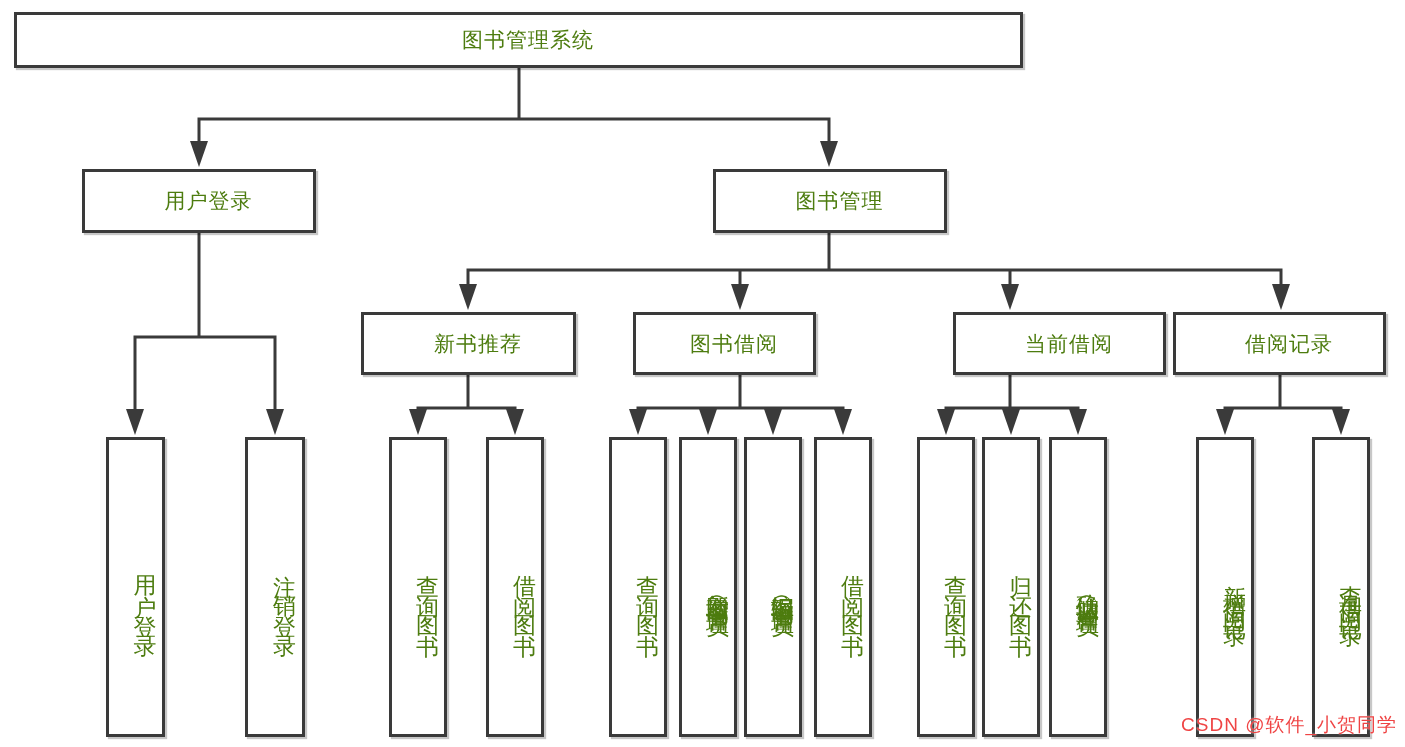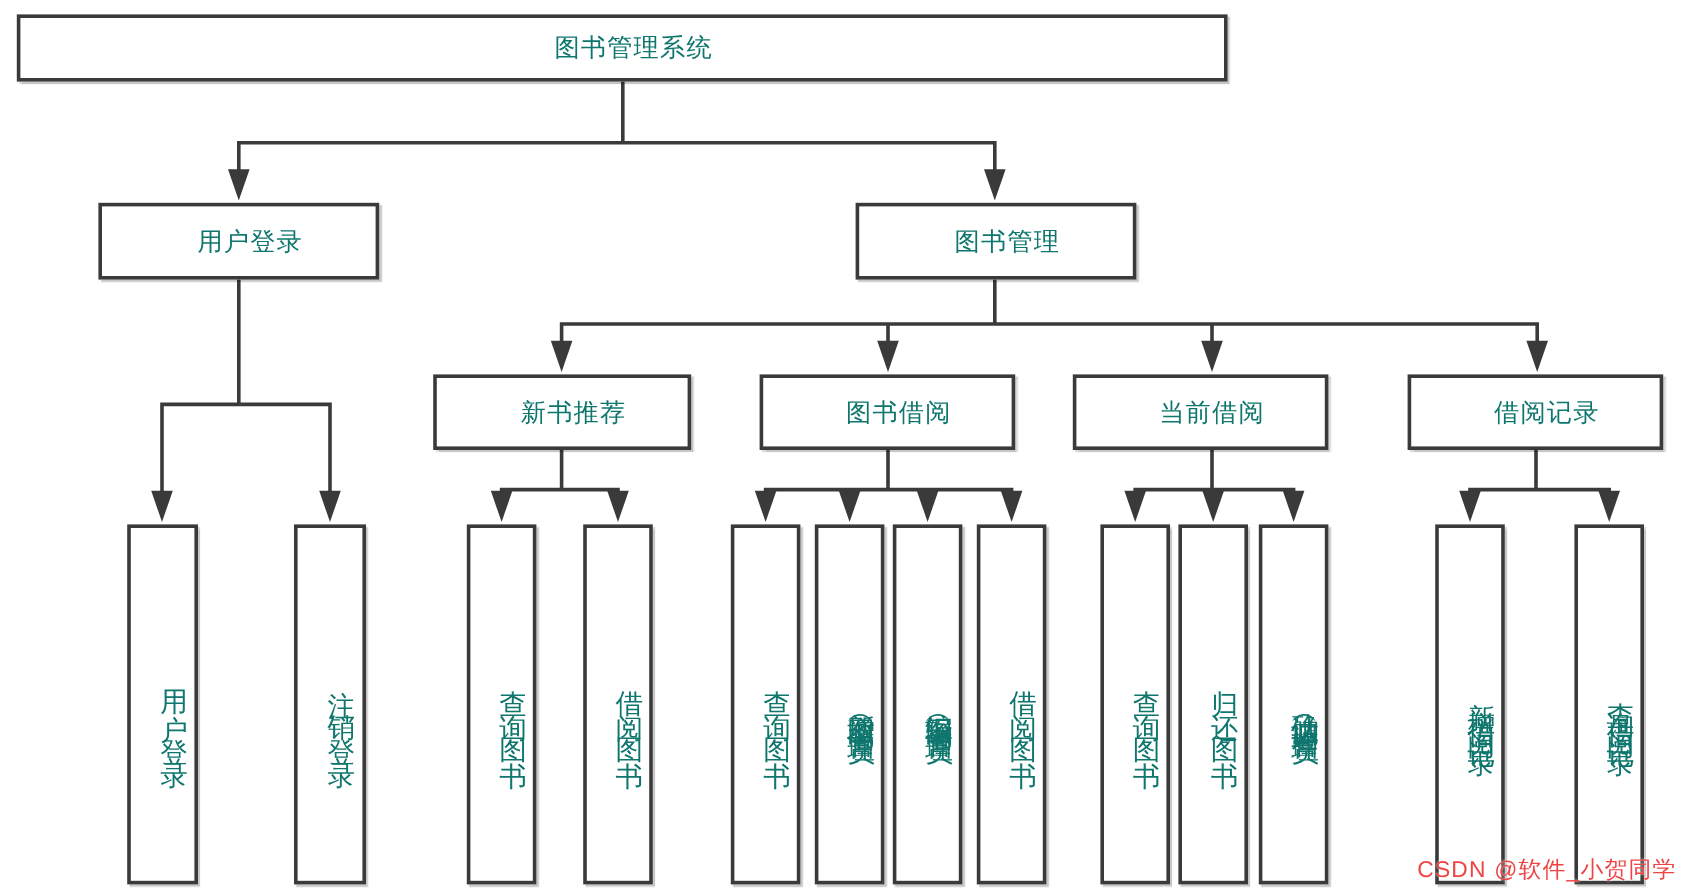--- a/index.html
+++ b/index.html
@@ -4,21 +4,21 @@
 <style>
   html,body{margin:0;padding:0;background:#ffffff;}
   .canvas{
     position:relative;width:1405px;height:747px;background:#ffffff;
     font-family:"Liberation Sans",sans-serif;overflow:hidden;
   }
   .connectors{position:absolute;left:0;top:0;pointer-events:none;}
   .box{
     position:absolute;box-sizing:border-box;background:#ffffff;
     border:3px solid #3a3a3a;display:flex;align-items:center;justify-content:center;
-    color:#0f766e;box-shadow:2px 2px 1px rgba(0,0,0,0.22);padding-left:19px;
+    color:#4d7c0f;box-shadow:2px 2px 1px rgba(0,0,0,0.22);padding-left:19px;
   }
   .h{font-size:21px;letter-spacing:1px;}
   .v{top:437px;height:300px;width:58px;}
   .vlabel{writing-mode:vertical-rl;text-orientation:mixed;font-size:23px;line-height:1;}
   .sp-wide{letter-spacing:20px;transform:translateY(10px);}
   .sp-med{letter-spacing:8px;transform:translateY(4px);}
   .sp-tight{letter-spacing:3px;transform:translateY(2px);}
   .watermark{
     position:absolute;right:8px;bottom:9px;font-size:19px;color:#ef4444;
     letter-spacing:1px;text-shadow:0 0 2px rgba(255,255,255,0.9);
@@ -61,22 +61,22 @@
       <polygon points="1341,435 1332,409 1350,409"></polygon>
     </g>
   </svg>
 
   <div class="box h" style="left:14px;top:12px;width:1009px;height:56px">图书管理系统</div>
 
   <div class="box h" style="left:82px;top:169px;width:234px;height:64px">用户登录</div>
   <div class="box h" style="left:361px;top:312px;width:215px;height:63px">新书推荐</div>
 
   <div class="box h" style="left:713px;top:169px;width:234px;height:64px">图书管理</div>
-  <div class="box h" style="left:633px;top:312px;width:213px;height:63px">图书借阅</div>
-  <div class="box h" style="left:894px;top:312px;width:213px;height:63px">当前借阅</div>
+  <div class="box h" style="left:633px;top:312px;width:183px;height:63px">图书借阅</div>
+  <div class="box h" style="left:953px;top:312px;width:213px;height:63px">当前借阅</div>
   <div class="box h" style="left:1173px;top:312px;width:213px;height:63px">借阅记录</div>
 
   <div class="box v" style="left:106px;width:59px">
     <span class="vlabel sp-wide">用户登录</span>
   </div>
   <div class="box v" style="left:245px;width:60px">
     <span class="vlabel sp-wide">注销登录</span>
   </div>
 
   <div class="box v" style="left:389px">

